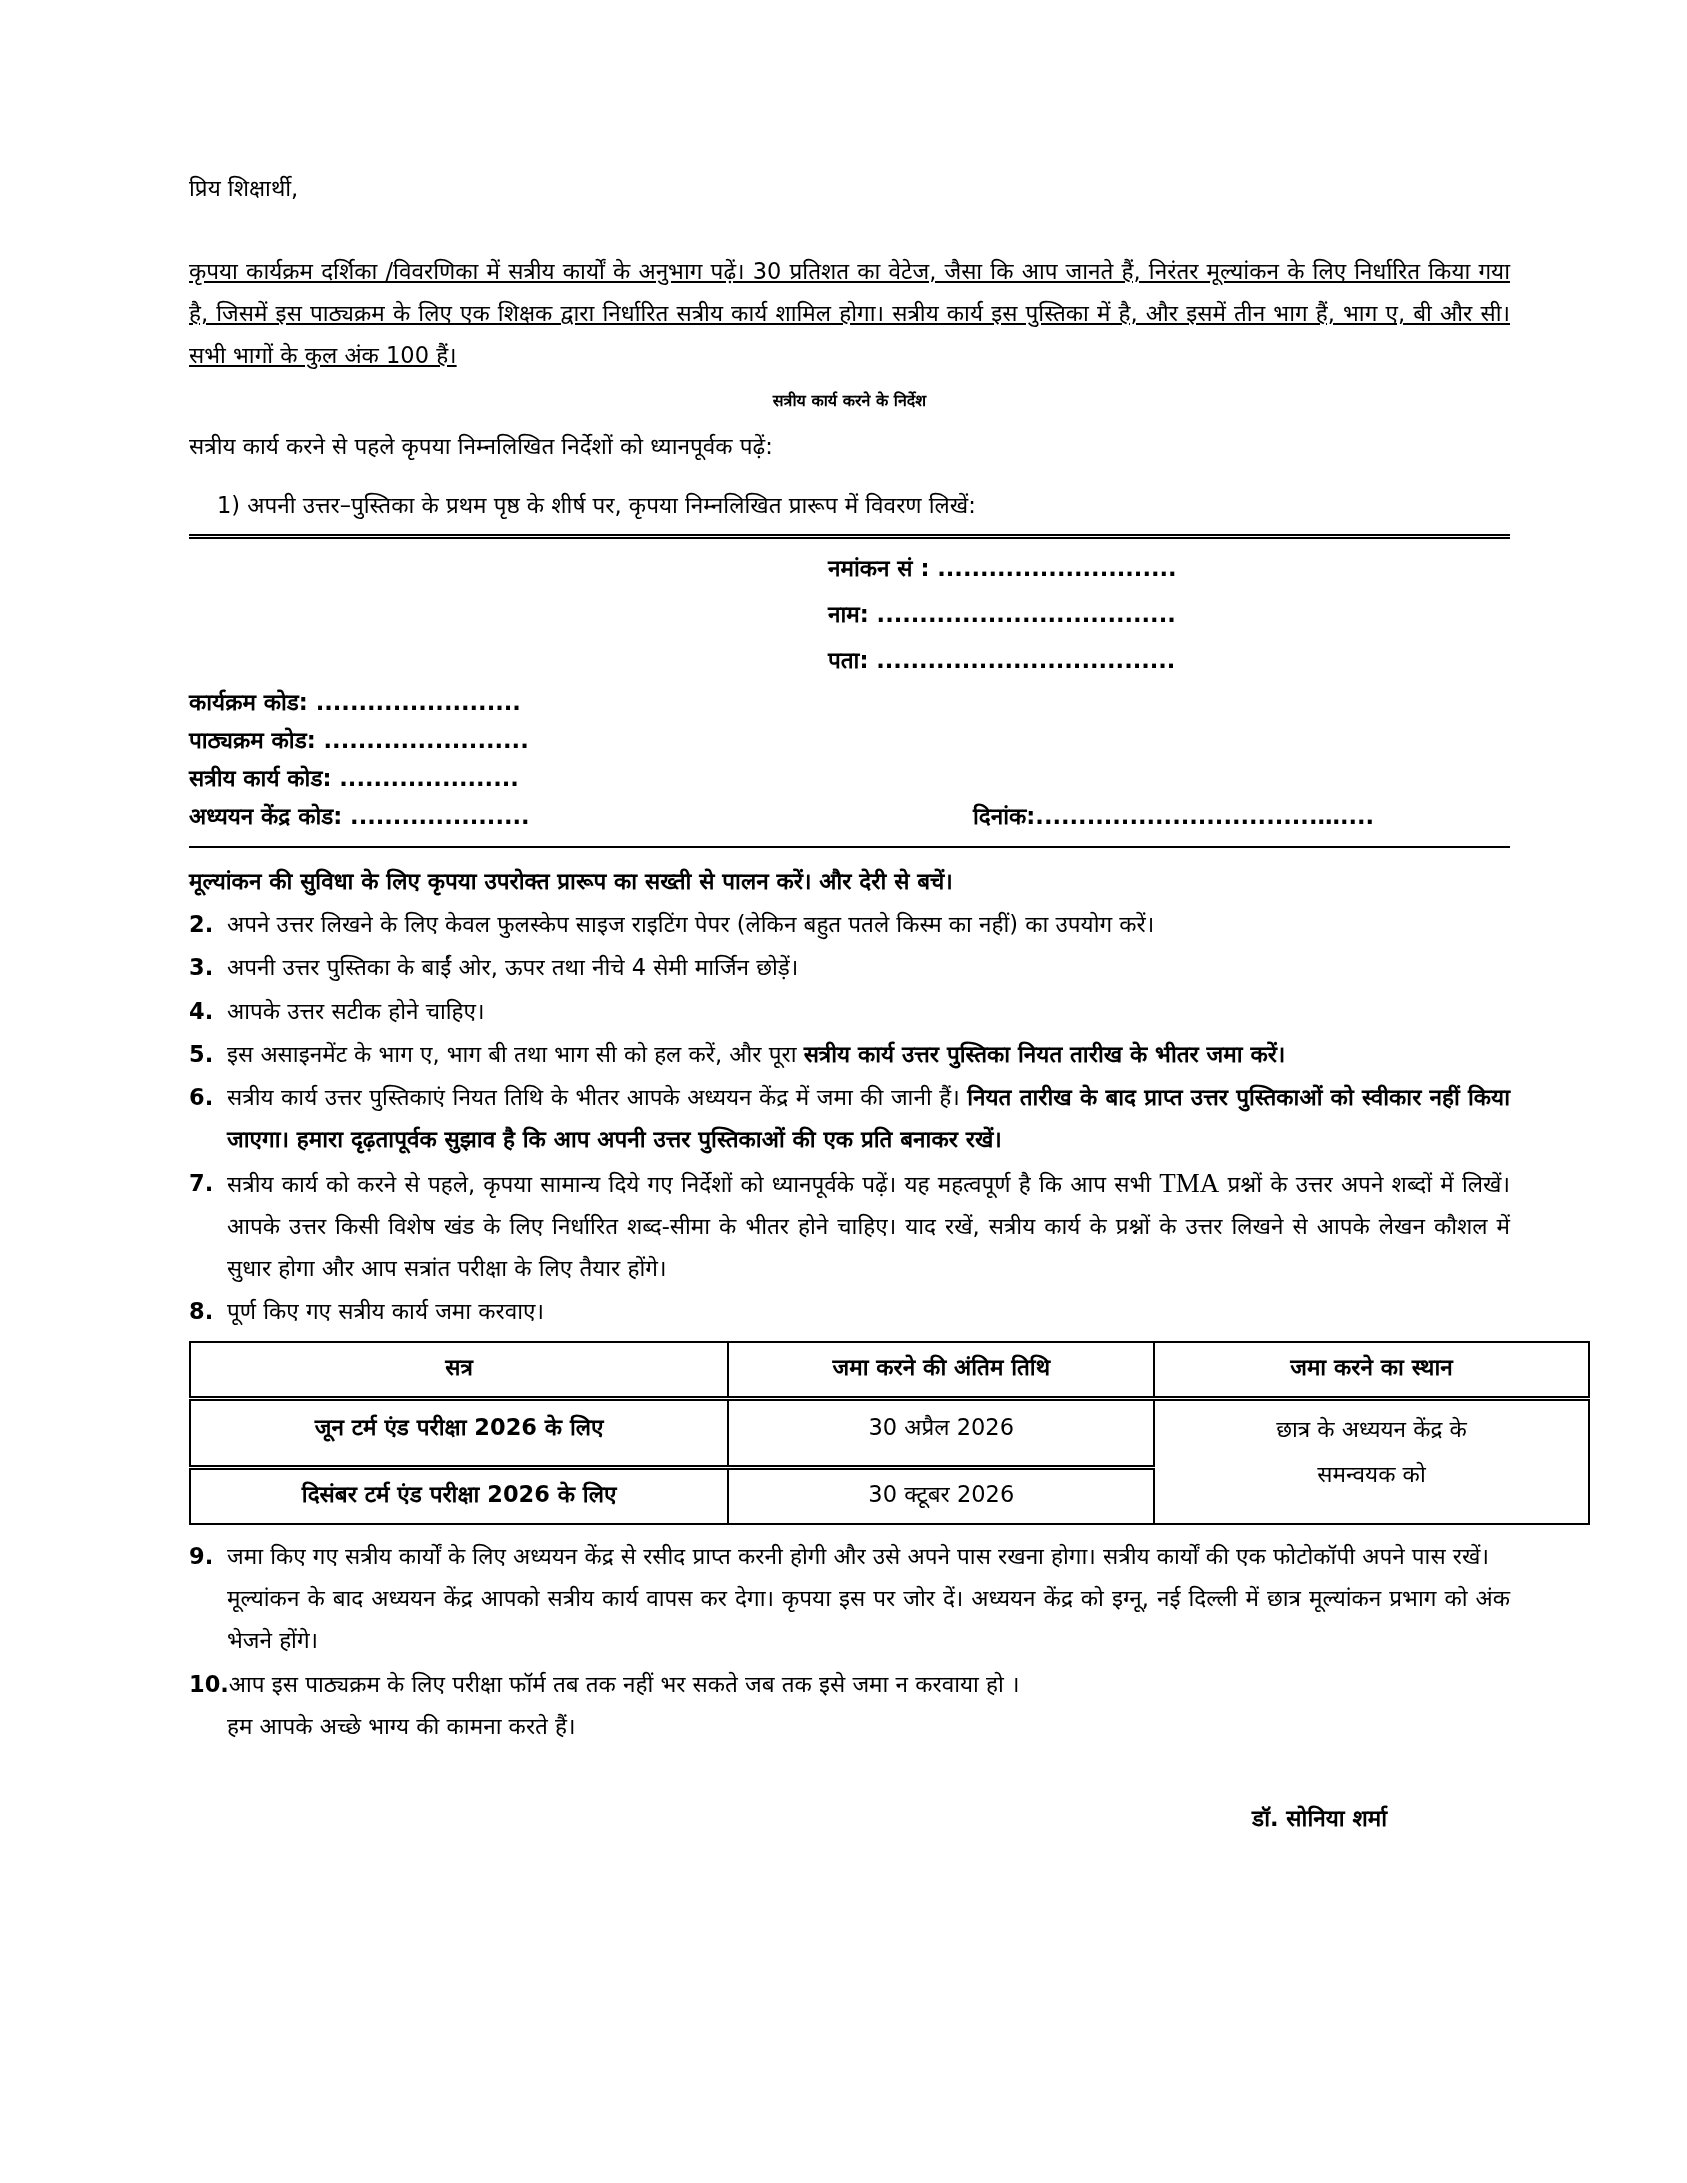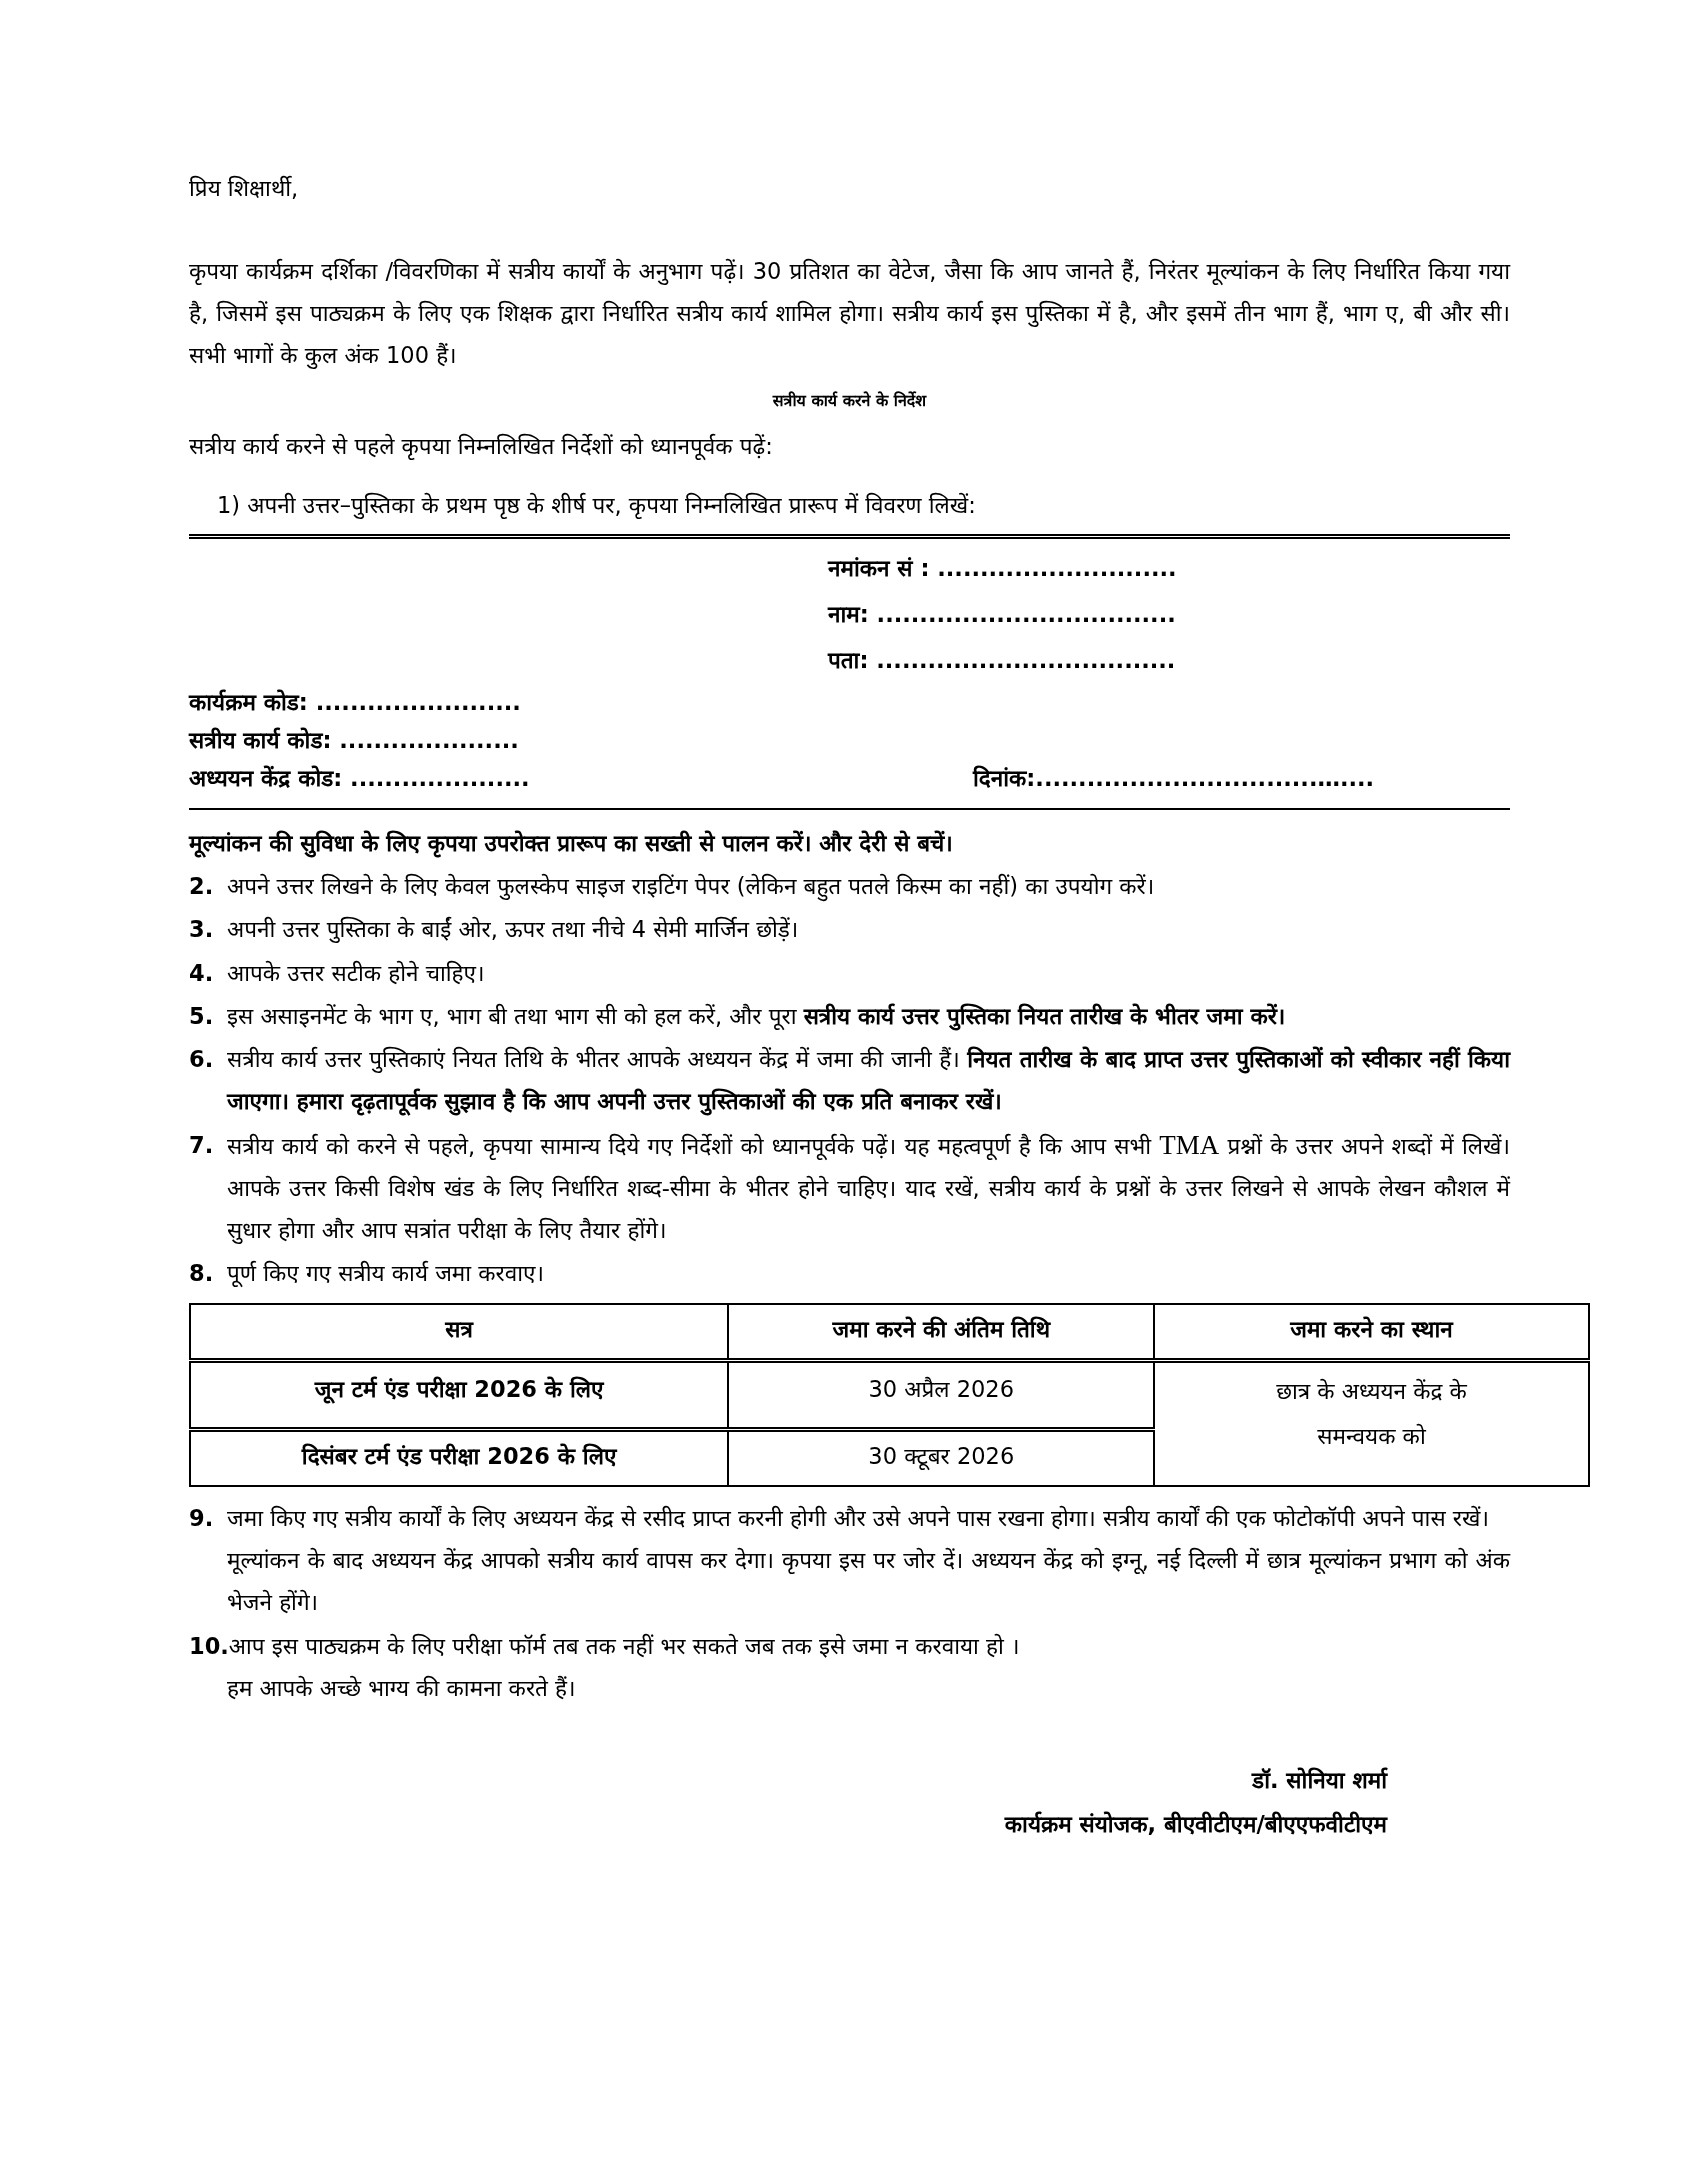--- a/index.html
+++ b/index.html
@@ -13,21 +13,21 @@
   }
   .content {
     box-sizing:border-box;
     padding:167px 177px 0 189px;
     font-size:22.5px;
     line-height:42px;
   }
   p { margin:0; }
   .bold { font-weight:bold; }
   .salutation { margin-bottom:41px; }
-  .intro { text-align:justify; }
+  .intro { text-align:justify;text-decoration:underline; }
   .heading { text-align:center; font-weight:bold; font-size:16px; margin-top:4px; }
   .pre-instr { margin-top:2.6px; }
   .item1 { margin-left:28px; margin-top:17px; }
 
   
   .format-box {
     border-top:5.3px double #000;
     border-bottom:2.6px solid #000;
     margin-top:8px;
     padding:6.6px 0 10.6px 0;
@@ -96,20 +96,21 @@
     <p class="item1">1) अपनी उत्तर–पुस्तिका के प्रथम पृष्ठ के शीर्ष पर, कृपया निम्नलिखित प्रारूप में विवरण लिखें:</p>
 
     <div class="format-box">
       <div class="fb-right">
         <p>नमांकन सं : ............................</p>
         <p>नाम: ...................................</p>
         <p>पता: ...................................</p>
       </div>
       <div class="fb-left">
         <p>कार्यक्रम कोड: ........................</p>
+        <p>पाठ्यक्रम कोड: ........................</p>
         <p>सत्रीय कार्य कोड:  .....................</p>
       </div>
       <div class="fb-lastrow">
         <span>अध्ययन केंद्र कोड: .....................</span>
         <span class="fb-date">दिनांक:.................................…....</span>
       </div>
     </div>
 
     <p class="note">मूल्यांकन की सुविधा के लिए कृपया उपरोक्त प्रारूप का सख्ती से पालन करें। और देरी से बचें।</p>
 

